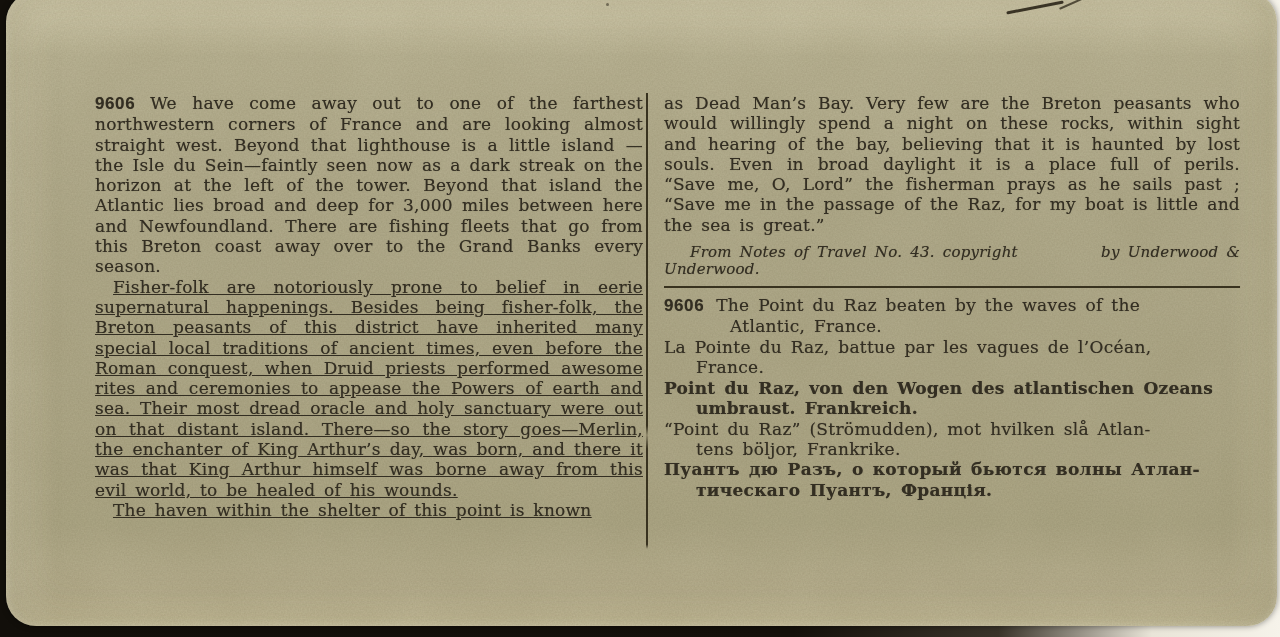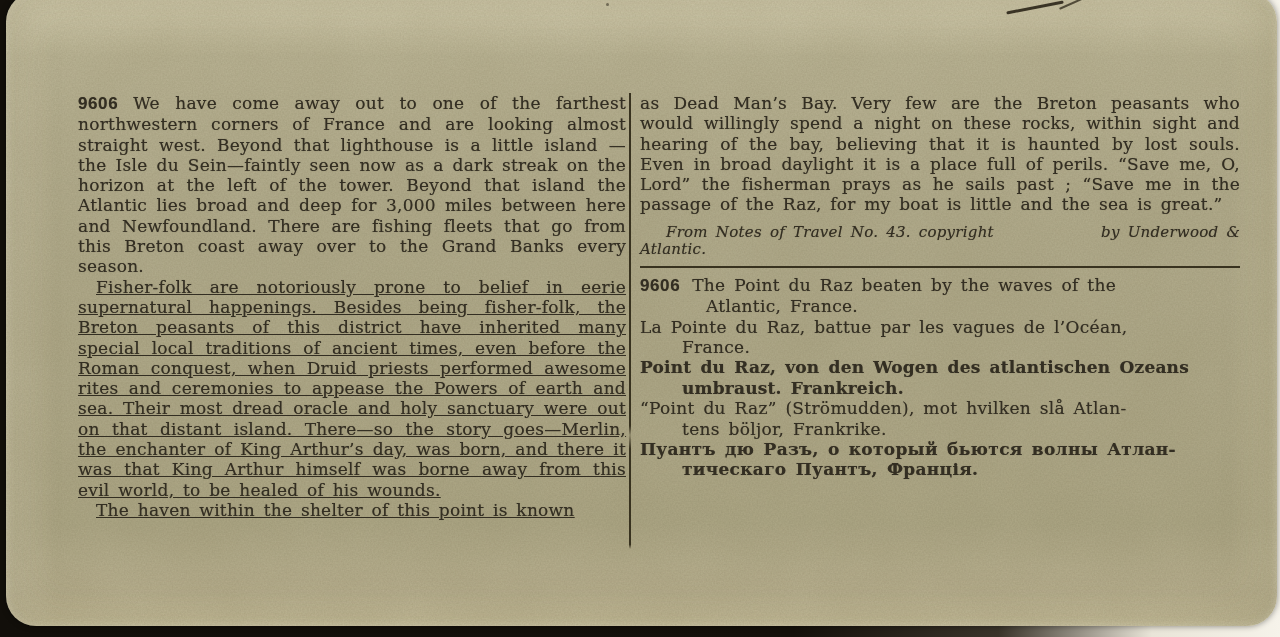--- a/index.html
+++ b/index.html
@@ -17,41 +17,41 @@
       linear-gradient(180deg,#d7d1b4 0%,#cfc9ab 4%,#bcb697 10%,#b5af90 32%,#b2ac8c 62%,#b0aa89 84%,#bcb494 95%,#cdc5a3 100%);
     box-shadow: inset 0 0 55px rgba(94,85,50,.22), inset 0 0 9px rgba(243,238,216,.55), 0 0 6px rgba(0,0,0,.45);
   }
   .grain{position:absolute;inset:0;width:100%;height:100%;border-radius:30px;pointer-events:none;mix-blend-mode:multiply;}
   .scratch{position:absolute;background:#221c10;border-radius:2px;}
   .scratch.s1{left:1000px;top:14px;width:58px;height:3px;transform:rotate(-11deg);opacity:.85;}
   .scratch.s2{left:1052px;top:9px;width:34px;height:2px;transform:rotate(-24deg);opacity:.7;}
   .scratch.s3{left:600px;top:11px;width:3px;height:3px;border-radius:50%;opacity:.5;}
 
   .columns{
-    position:absolute;left:78px;top:93px;right:40px;display:flex;
+    position:absolute;left:95px;top:93px;right:40px;display:flex;
     color:#332e22;
   }
   .col{font-size:17px;line-height:20.3px;text-align:justify;letter-spacing:.25px;word-spacing:3px;
        text-shadow:0 0 .7px rgba(51,46,34,.55);}
   .col p{margin:0;}
   .col-left{width:548px;}
   .divider{width:2px;margin-left:3px;
     background:linear-gradient(180deg,#38321f 0%,#38321f 73%,rgba(56,50,31,.2) 75%,#38321f 78%,#38321f 99%,rgba(56,50,31,0) 100%);
     height:456px;}
-  .col-right{flex:1;padding-left:9px;}
+  .col-right{flex:1;padding-left:16px;}
   .ind{text-indent:18px;text-decoration:underline;}
   .num{font-family:"Liberation Sans", sans-serif;font-weight:bold;font-size:17px;letter-spacing:.6px;margin-right:15px;}
 
   .credit{margin-top:9px !important;font-style:italic;font-size:15px;line-height:17px;
           display:flex;justify-content:space-between;padding-left:26px;text-align:left;}
   .credit2{font-style:italic;font-size:15px;line-height:17px;text-align:left;}
   .rule{border:none;height:2px;background:#38321f;margin:8px 0 7px 0;}
 
   .title{text-align:left;line-height:20.4px;letter-spacing:.3px;}
-  .title .t2{margin-left:42px;}
+  .title .t2{margin-left:32px;}
   .title .t2.wide{margin-left:66px;}
   .title .num{margin-right:12px;}
   .fraktur{font-weight:bold;letter-spacing:.2px;}
   .cyr{font-weight:bold;font-size:17px;}
 </style>
 </head>
 <body>
 
 <div class="card">
   <svg class="grain" xmlns="http://www.w3.org/2000/svg" preserveAspectRatio="none">
@@ -81,21 +81,21 @@
 
   <div class="divider"></div>
 
   <div class="col col-right">
     <p>as Dead Man’s Bay. Very few are the Breton peasants who would willingly spend a night on these rocks, within sight and hearing of the bay, believing that it is haunted by lost souls. Even in broad daylight it is a place full of perils. “Save me, O, Lord” the fisherman prays as he sails past ; “Save me in the passage of the Raz, for my boat is little and the sea is great.”</p>
 
     <p class="credit">
         <span>From Notes of Travel No. 43. copyright</span>
         <span>by Underwood &amp;</span>
       </p>
-    <div class="credit2">Atlantic.</div>
+    <div class="credit2">Underwood.</div>
 
     <hr class="rule">
 
     <div class="title">
       <div><span class="num">9606</span><span>The Point du Raz beaten by the waves of the</span></div>
       <div class="t2 wide">Atlantic, France.</div>
     </div>
 
     <div class="title">
       <div>La Pointe du Raz, battue par les vagues de l’Océan,</div>

